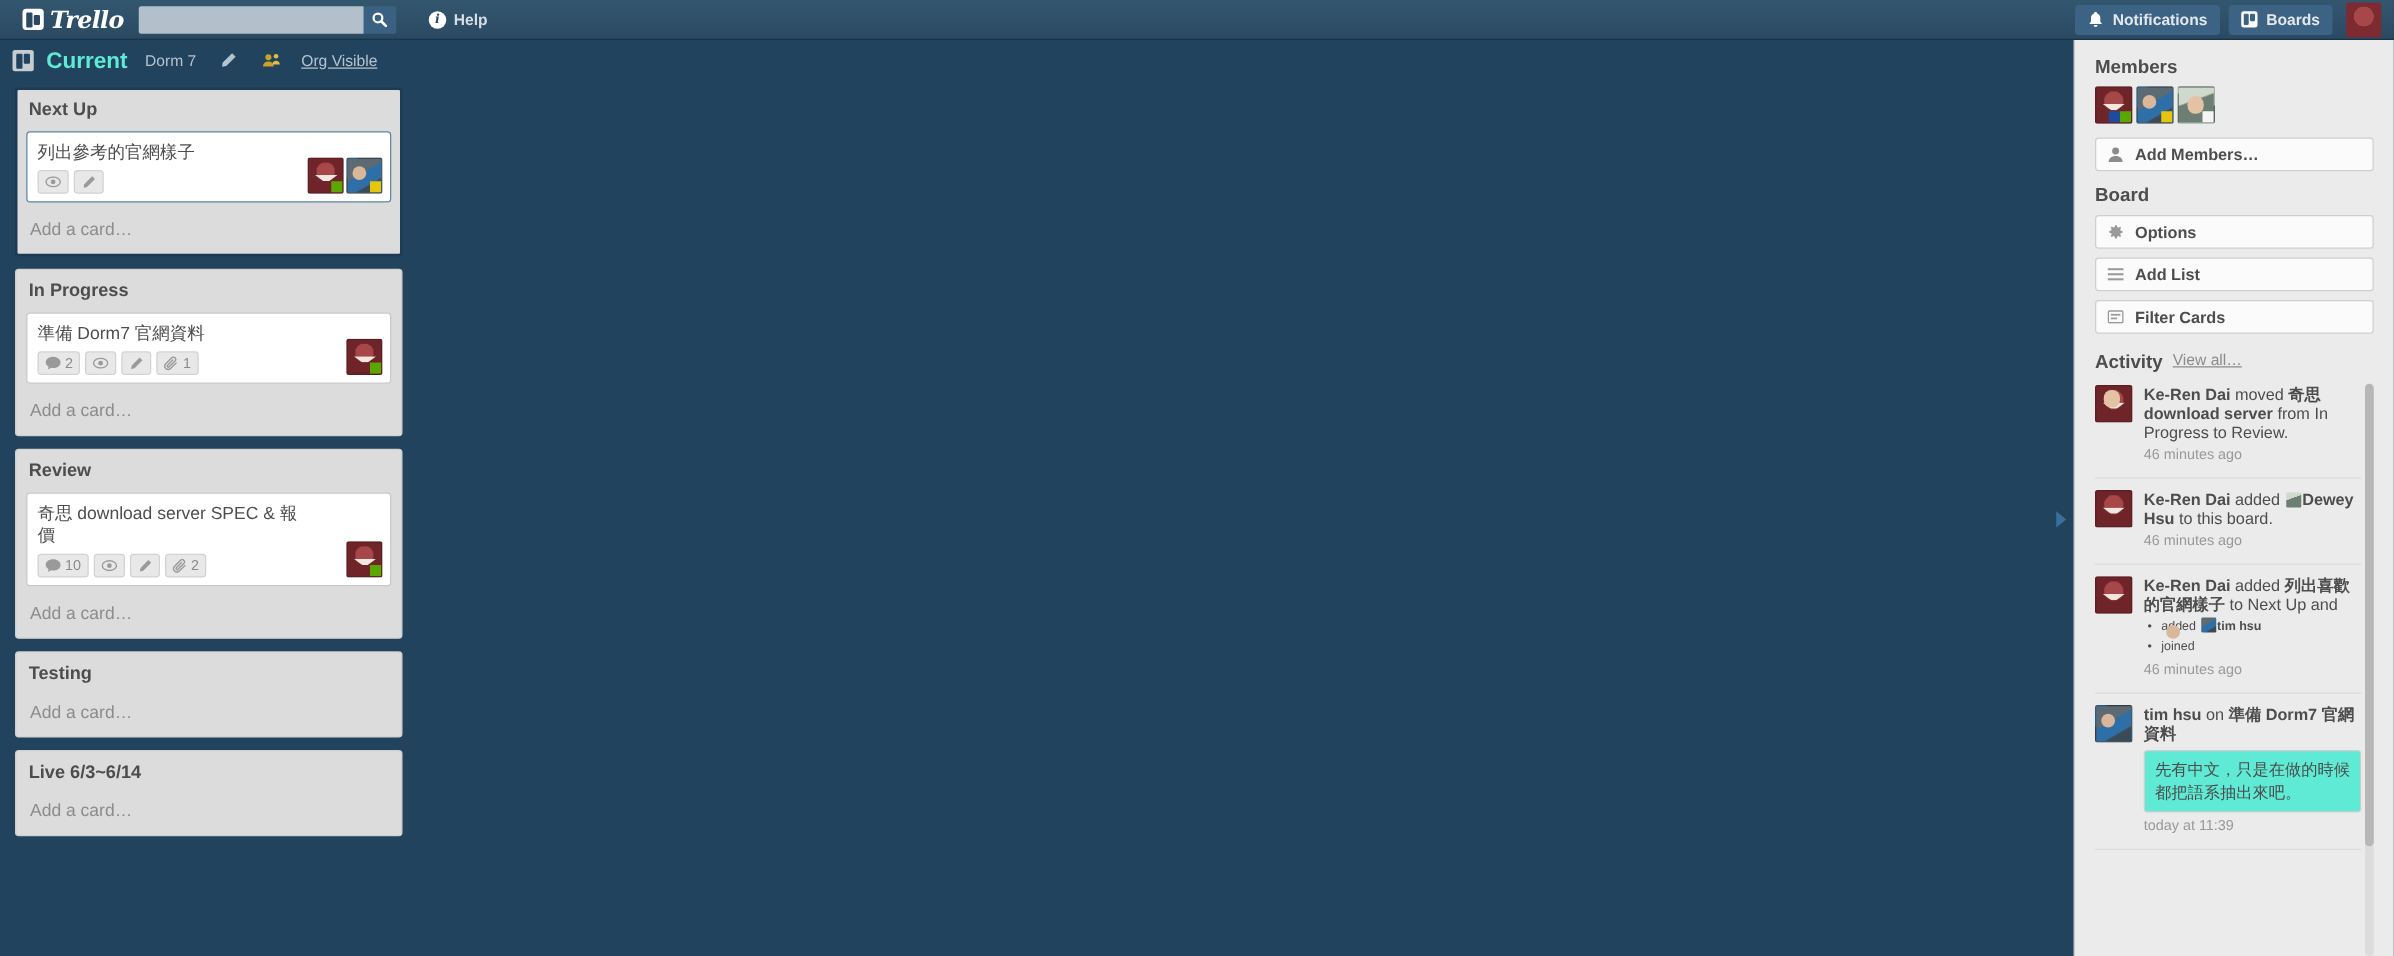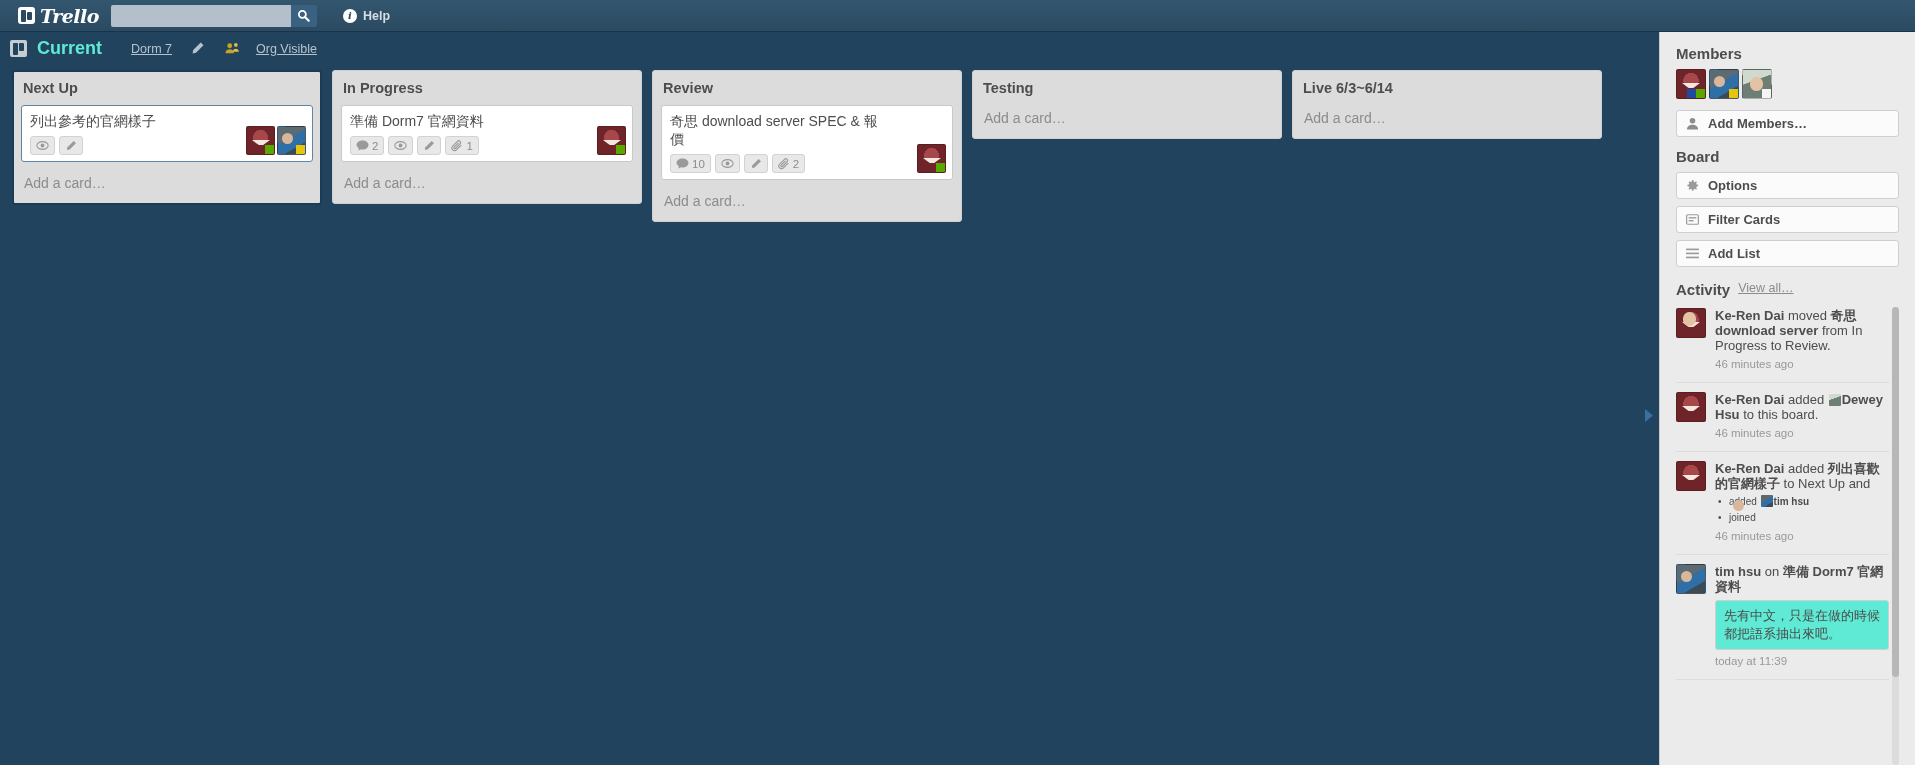--- a/index.html
+++ b/index.html
@@ -79,35 +79,35 @@
   }
   .board-icon {
     width: 17px; height: 17px; background: #c5ccd2; border-radius: 2px;
     display: flex; gap: 1.5px; padding: 2.5px;
   }
   .board-icon i { background: #22435d; border-radius: 1px; }
   .board-icon i:nth-child(1) { width: 5px; height: 12px; }
   .board-icon i:nth-child(2) { width: 5px; height: 8px; }
   #board-title { color: #5eead4; font-size: 18px; font-weight: bold; }
   #org-name {
-    color: #b5c3cf; font-size: 12.5px; text-decoration: underline; cursor: pointer;
-    margin-left: 19px;
+    color: #b5c3cf; font-size: 12.5px; cursor: pointer;
+    margin-left: 4px;
   }
   #edit-board-pencil { cursor: pointer; margin-left: 8px; }
   #visibility-wrap {
     display: flex; align-items: center; gap: 16px; margin-left: 10px; cursor: pointer;
   }
   #visibility-label {
     color: #b5c3cf; font-size: 12.5px; text-decoration: underline;
   }
 
   
   #board-canvas {
     position: absolute; top: 65px; left: 0; width: 1659px; height: 700px;
-    display: flex; align-items: flex-start; gap: 10px; padding: 5px 0 0 12px;
+    display: flex; align-items: flex-start; gap: 10px; padding: 5px 0 0 12px; flex-direction: column;
   }
   .list {
     width: 310px; background: #dcdcdc; border-radius: 3px;
     padding: 8px 8px 0 8px; border: 1px solid #d0d0d0;
   }
   .list.selected { border: 2px solid #1c3b54; padding: 7px 7px 0 7px; }
   .list-title {
     font-size: 14.5px; font-weight: bold; color: #4d4d4d; padding: 1px 2px 9px 2px;
   }
   .card {
@@ -238,20 +238,37 @@
       <svg width="13" height="13" viewBox="0 0 16 16">
         <circle cx="6.6" cy="6.6" r="4.3" fill="none" stroke="#fff" stroke-width="2.2"></circle>
         <line x1="9.8" y1="9.8" x2="14.4" y2="14.4" stroke="#fff" stroke-width="2.6" stroke-linecap="round"></line>
       </svg>
     </button>
   </div>
   <a id="help-link">
     <span class="info-circle">i</span>
     <span>Help</span>
   </a>
+  <div id="header-right">
+    <button class="hdr-btn">
+      <svg width="13" height="14" viewBox="0 0 14 15">
+        <path d="M7 0.6c-.8 0-1.4.6-1.4 1.3C3.9 2.5 3 4 3 5.8v3L1.5 11h11L11 8.8v-3c0-1.8-.9-3.3-2.6-3.9C8.4 1.2 7.8.6 7 .6z" fill="#fff"></path>
+        <path d="M5.4 11.9a1.6 1.6 0 0 0 3.2 0z" fill="#fff"></path>
+      </svg>
+      <span>Notifications</span>
+    </button>
+    <button class="hdr-btn">
+      <span class="mini-board">
+          <i></i>
+          <i></i>
+        </span>
+      <span>Boards</span>
+    </button>
+    <div id="header-avatar"></div>
+  </div>
 </div>
 
 <div id="board-header">
   <span class="board-icon">
       <i></i>
       <i></i>
     </span>
   <span id="board-title">Current</span>
   <span id="org-name">Dorm 7</span>
   <span id="edit-board-pencil">
@@ -442,36 +459,36 @@
           <span>
             <svg width="13" height="13" viewBox="0 0 14 14">
               <path d="M7 4.4A2.6 2.6 0 1 0 7 9.6 2.6 2.6 0 0 0 7 4.4zm6 3.3V6.3l-1.6-.3a4.7 4.7 0 0 0-.5-1.2l.9-1.3-1-1-1.3.9a4.7 4.7 0 0 0-1.2-.5L8 1.2H6.5l-.3 1.6a4.7 4.7 0 0 0-1.2.5l-1.3-.9-1 1 .9 1.3a4.7 4.7 0 0 0-.5 1.2L1.5 6.3v1.4l1.6.3a4.7 4.7 0 0 0 .5 1.2l-.9 1.3 1 1 1.3-.9c.4.2.8.4 1.2.5l.3 1.6H8l.3-1.6c.4-.1.8-.3 1.2-.5l1.3.9 1-1-.9-1.3c.2-.4.4-.8.5-1.2z" fill="#9a9a9a"></path>
             </svg>
           </span>
           <span>Options</span>
         </button>
         <button class="side-btn">
           <span>
             <svg width="13" height="11" viewBox="0 0 14 12">
+              <rect y="0.6" width="14" height="1.8" fill="#9a9a9a"></rect>
+              <rect y="5" width="14" height="1.8" fill="#9a9a9a"></rect>
+              <rect y="9.4" width="14" height="1.8" fill="#9a9a9a"></rect>
+            </svg>
+          </span>
+          <span>Add List</span>
+        </button>
+        <button class="side-btn">
+          <span>
+            <svg width="13" height="11" viewBox="0 0 14 12">
               <rect x="0.6" y="0.8" width="12.8" height="10.4" rx="1.2" fill="none" stroke="#9a9a9a" stroke-width="1.3"></rect>
               <rect x="2.8" y="3.4" width="8.4" height="1.5" fill="#9a9a9a"></rect>
               <rect x="2.8" y="6.6" width="5.4" height="1.5" fill="#9a9a9a"></rect>
             </svg>
           </span>
           <span>Filter Cards</span>
-        </button>
-        <button class="side-btn">
-          <span>
-            <svg width="13" height="11" viewBox="0 0 14 12">
-              <rect y="0.6" width="14" height="1.8" fill="#9a9a9a"></rect>
-              <rect y="5" width="14" height="1.8" fill="#9a9a9a"></rect>
-              <rect y="9.4" width="14" height="1.8" fill="#9a9a9a"></rect>
-            </svg>
-          </span>
-          <span>Add List</span>
         </button>
       </div>
   </div>
 
   <div id="activity-section">
     <div class="side-head">
       <span>Activity</span>
       <span class="view-all">View all…</span>
     </div>
     <div id="activity-list">

